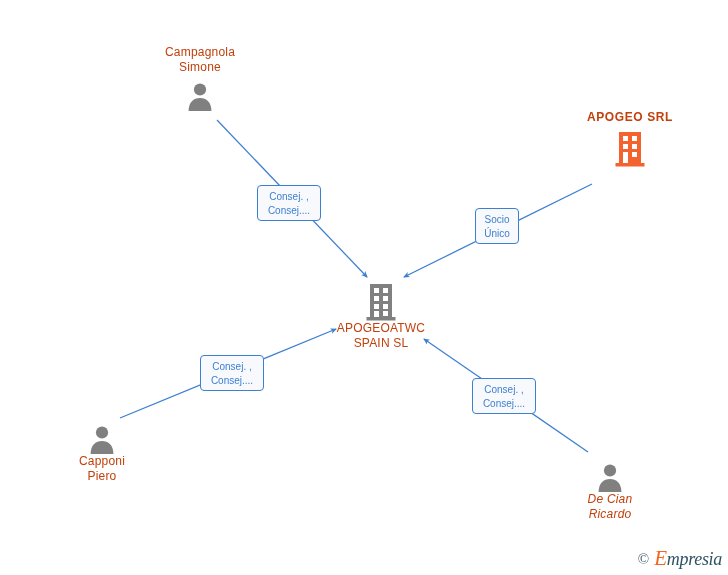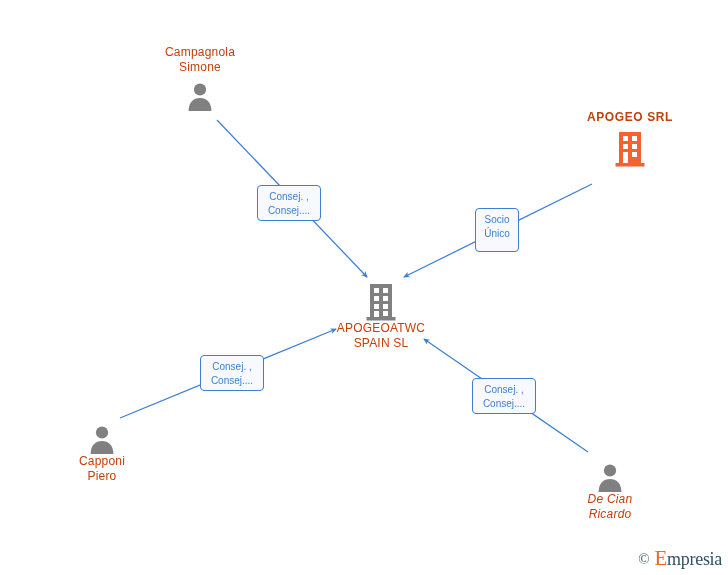--- a/index.html
+++ b/index.html
@@ -80,20 +80,21 @@
     font-size: 17px;
     line-height: 20px;
   }
   #watermark .copy {
     color: #4a6575;
     font-size: 15px;
     font-family: "Liberation Serif", serif;
   }
   #watermark .brand {
     font-family: "Liberation Serif", serif;
+    font-style: italic;
     color: #2f5265;
     font-size: 18px;
     letter-spacing: -0.3px;
     text-align: center;
   }
   #watermark .brand .cap {
     color: #f26522;
     font-size: 21px;
   }
 </style>
@@ -170,21 +171,21 @@
       <circle cx="15" cy="8.5" r="6.1" fill="#808080"></circle>
       <path d="M3.6 30 C3.6 21.4 8.6 17 15 17 C21.4 17 26.4 21.4 26.4 30 Z" fill="#808080"></path>
     </svg>
     <div class="node-label">De Cian
 Ricardo</div>
   </div>
 
   <div class="edge-label" style="left:257px; top:185px; width:64px; height:36px;">Consej. ,
 Consej....</div>
 
-  <div class="edge-label" style="left:475px; top:208px; width:44px; height:44px;">Socio
+  <div class="edge-label" style="left:475px; top:208px; width:44px; height:36px;">Socio
 Único</div>
 
   <div class="edge-label" style="left:200px; top:355px; width:64px; height:36px;">Consej. ,
 Consej....</div>
 
   <div class="edge-label" style="left:472px; top:378px; width:64px; height:36px;">Consej. ,
 Consej....</div>
 
   <div id="watermark">
     <span class="copy">©</span>

